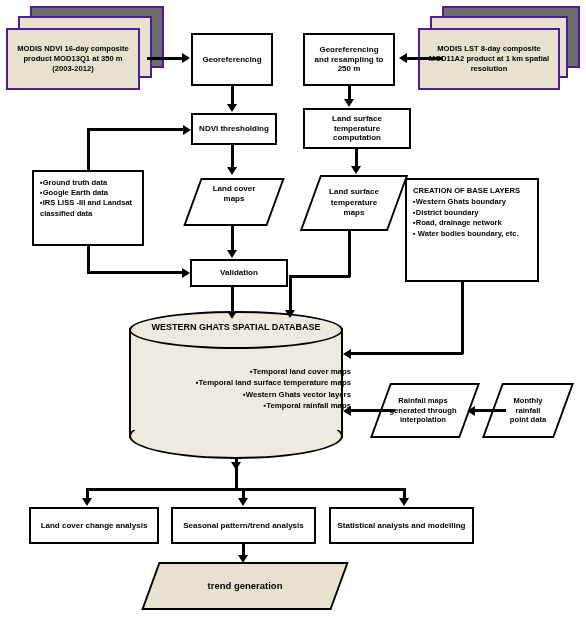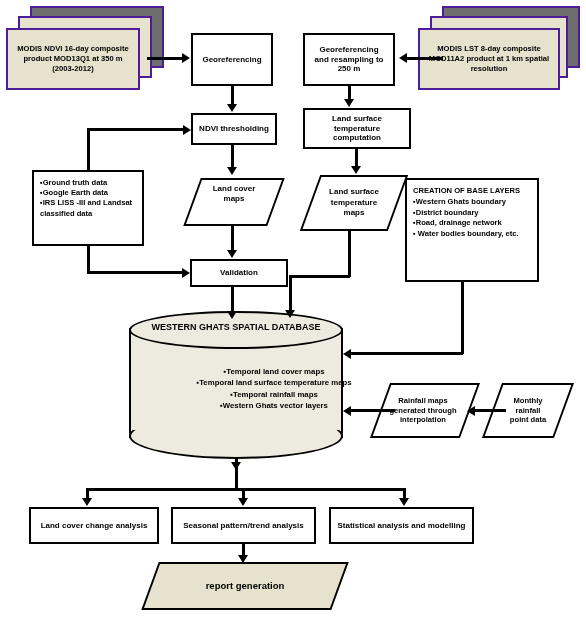--- a/index.html
+++ b/index.html
@@ -90,25 +90,24 @@
   }
   .cyl-title{
     position:absolute;
     text-align:center;
     font-weight:bold;
     color:#000;
     letter-spacing:0px;
   }
   .cyl-list{
     position:absolute;
-    text-align:center;
+    text-align:right;
     font-weight:bold;
     color:#000;
     line-height:1.45;
-    margin-left:23px;
   }
   .cyl-list span{display:block;}
 
   
   .ln{position:absolute;background:#000;}
   .arw{position:absolute;width:0;height:0;}
   .arw-d{border-left:5px solid transparent;border-right:5px solid transparent;border-top:8px solid #000;}
   .arw-l{border-top:5px solid transparent;border-bottom:5px solid transparent;border-right:8px solid #000;}
   .arw-r{border-top:5px solid transparent;border-bottom:5px solid transparent;border-left:8px solid #000;}
 </style>
@@ -211,22 +210,22 @@
   </div>
 
   <div class="cyl-body" style="left:129px;top:328px;width:214px;height:110px;"></div>
   <div class="cyl-bot" style="left:129px;top:413px;width:214px;height:46px;"></div>
   <div class="cyl-body" style="left:131px;top:330px;width:210px;height:100px;border:none;background:#EDEBDF;"></div>
   <div class="cyl-top" style="left:129px;top:311px;width:214px;height:38px;"></div>
   <div class="cyl-title" style="left:129px;top:322px;width:214px;font-size:9px;">WESTERN GHATS SPATIAL DATABASE</div>
   <div class="cyl-list" style="left:151px;top:366px;width:200px;font-size:7.8px;">
     <span>▪Temporal land cover maps</span>
     <span>▪Temporal land surface temperature  maps</span>
+    <span>▪Western Ghats vector layers</span>
     <span>▪Temporal rainfall maps</span>
-    <span>▪Western Ghats vector layers</span>
   </div>
 
   <div class="para" style="left:380px;top:383px;width:90px;height:55px;"></div>
   <div class="para-label" style="left:378px;top:383px;width:90px;height:55px;font-size:7.6px;">
     <span class="txt lines">
       <span>Rainfall maps</span>
       <span>generated through</span>
       <span>interpolation</span>
     </span>
   </div>
@@ -254,21 +253,21 @@
 
   <div class="node rect" style="left:329px;top:507px;width:145px;height:37px;font-size:8px;">
     <span class="txt lines">
       <span>Statistical analysis and modelling</span>
     </span>
   </div>
 
   <div class="para beige" style="left:150px;top:562px;width:190px;height:48px;"></div>
   <div class="para-label" style="left:150px;top:562px;width:190px;height:48px;font-size:9.5px;">
     <span class="txt lines">
-      <span>report generation</span>
+      <span>trend generation</span>
     </span>
   </div>
 
   <div class="ln" style="left:147px;top:57px;width:36px;height:2.5px;"></div>
   <div class="arw arw-r" style="left:182px;top:53px;"></div>
 
   <div class="ln" style="left:231px;top:86px;width:2.5px;height:19px;"></div>
   <div class="arw arw-d" style="left:227px;top:104px;"></div>
 
   <div class="ln" style="left:87px;top:128px;width:98px;height:2.5px;"></div>

